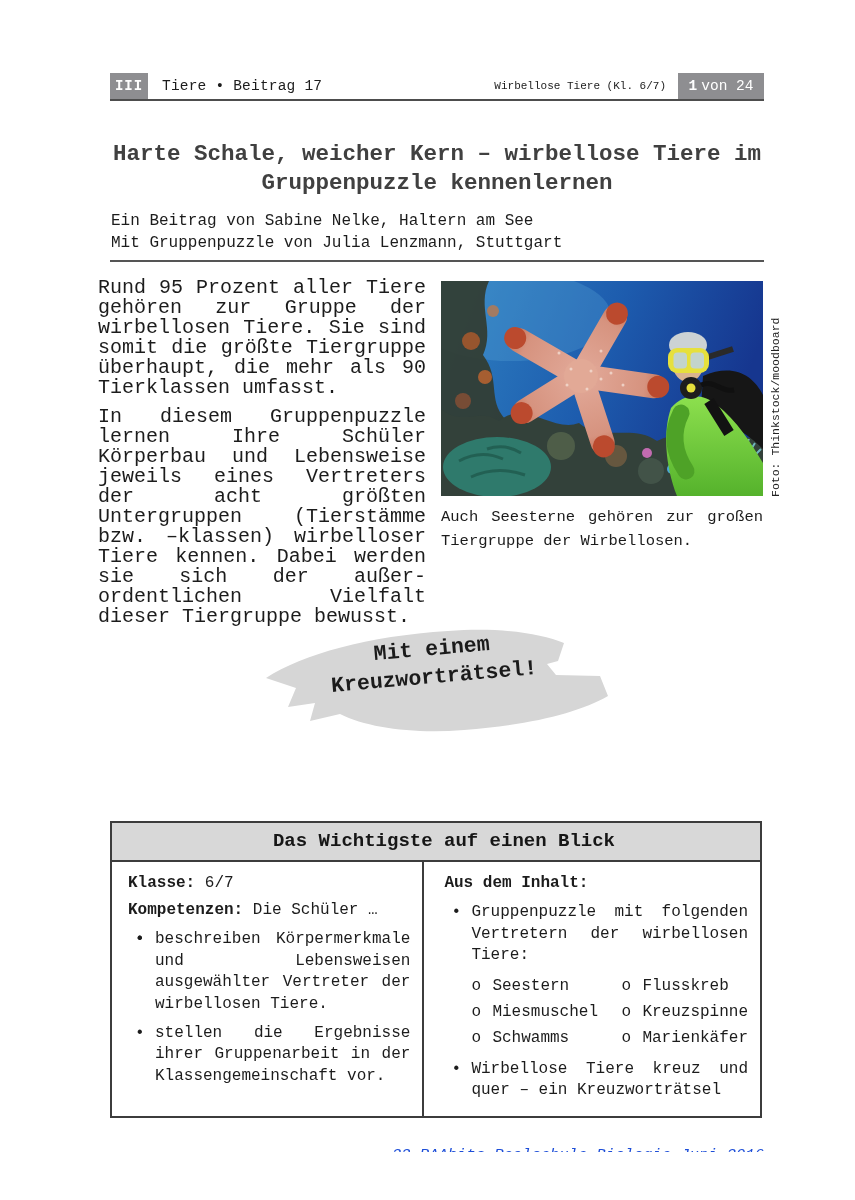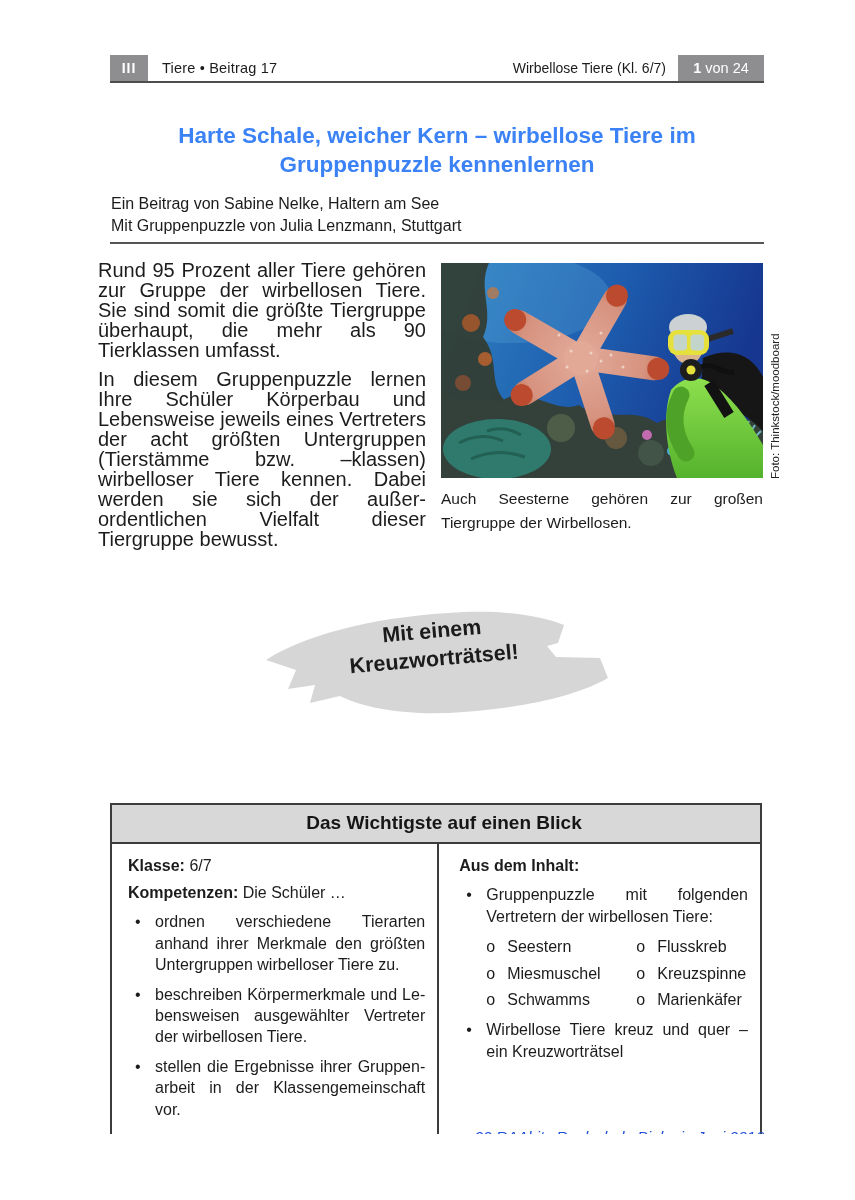--- a/index.html
+++ b/index.html
@@ -1,31 +1,31 @@
 <!DOCTYPE html>
 <html lang="de"><head>
 <meta charset="utf-8">
 <style>
   html,body{margin:0;padding:0;background:#ffffff;}
   .page{
     position:relative;width:855px;height:1134px;background:#ffffff;
-    font-family:Liberation Sans, sans-serif;color:#1c1c1c;overflow:hidden;
+    font-family:Liberation Mono, monospace;color:#1c1c1c;overflow:hidden;margin-top:18px;
   }
   
   .hdr{position:absolute;left:110px;top:55px;width:654px;height:26px;display:flex;align-items:center;}
   .badge{background:#8e8e91;color:#ffffff;display:flex;align-items:center;justify-content:center;height:26px;}
   .badge-section{width:38px;font-weight:bold;font-size:14px;letter-spacing:1px;}
   .hdr-left{margin-left:14px;font-size:14.5px;letter-spacing:.2px;}
-  .hdr-right{margin-left:auto;font-size:14px;margin-right:12px;}
+  .hdr-right{margin-left:auto;font-size:11px;margin-right:12px;}
   .badge-page{width:86px;font-size:14.5px;gap:4px;}
   .badge-page b{font-weight:bold;}
   .hdr-rule{position:absolute;left:110px;top:81px;width:654px;height:2px;background:#4d4d4d;}
   
   .title{position:absolute;left:110px;top:122px;width:654px;text-align:center;
-         font-weight:bold;font-size:22.5px;line-height:28.5px;color:#3b82f6;}
+         font-weight:bold;font-size:22.5px;line-height:28.5px;color:#404040;}
   .author{position:absolute;left:111px;top:193px;width:654px;font-size:16px;line-height:21.5px;}
   .rule2{position:absolute;left:110px;top:242px;width:654px;height:2px;background:#555;}
   
   .intro{position:absolute;left:98px;top:260px;width:328px;font-size:20px;line-height:20px;text-align:justify;}
   .intro p{margin:0 0 9px 0;}
   .photo{position:absolute;left:441px;top:263px;width:322px;height:215px;}
   .photo svg{display:block;width:322px;height:215px;}
   .caption{position:absolute;left:441px;top:487px;width:322px;font-size:15.5px;line-height:24px;text-align:justify;}
   .credit{position:absolute;left:769px;top:479px;transform-origin:0 0;transform:rotate(-90deg);
           font-size:11.5px;color:#222;white-space:nowrap;}
@@ -204,21 +204,20 @@
         <div class="kv">
           <b>Klasse:</b>
           <span>6/7</span>
         </div>
         <div class="kv">
           <b>Kompetenzen:</b>
           <span>Die Schüler …</span>
         </div>
         <div class="blt">
           <span class="m">•</span>
-          <span>ordnen verschiedene Tierarten anhand ihrer Merkmale den größten Untergrup­pen wirbelloser Tiere zu.</span>
         </div>
         <div class="blt">
           <span class="m">•</span>
           <span>beschreiben Körpermerkmale und Le­bensweisen ausgewählter Vertreter der wirbellosen Tiere.</span>
         </div>
         <div class="blt">
           <span class="m">•</span>
           <span>stellen die Ergebnisse ihrer Gruppen­arbeit in der Klassengemeinschaft vor.</span>
         </div>
       </div>

